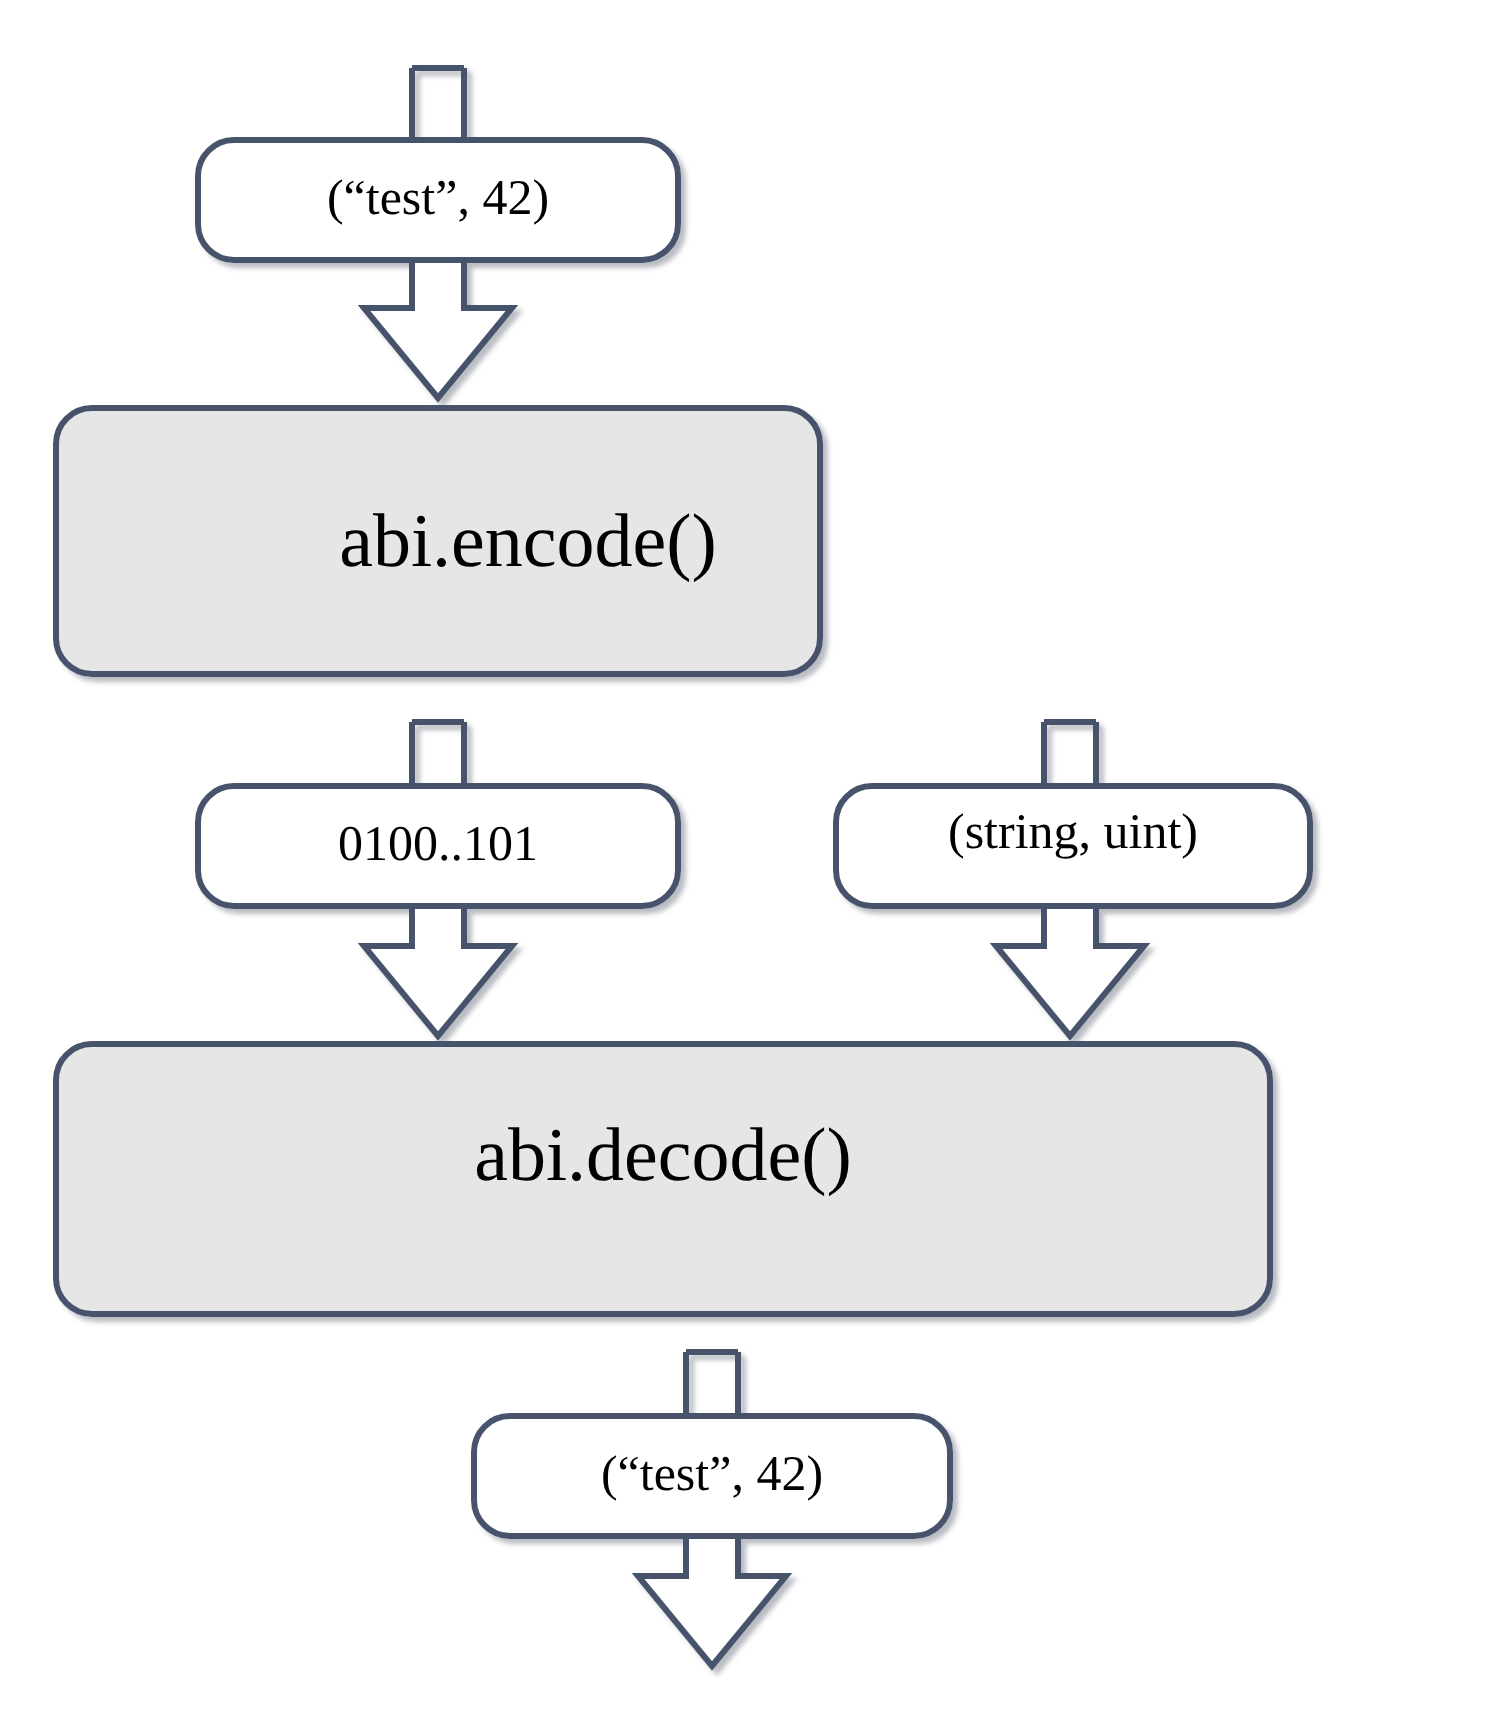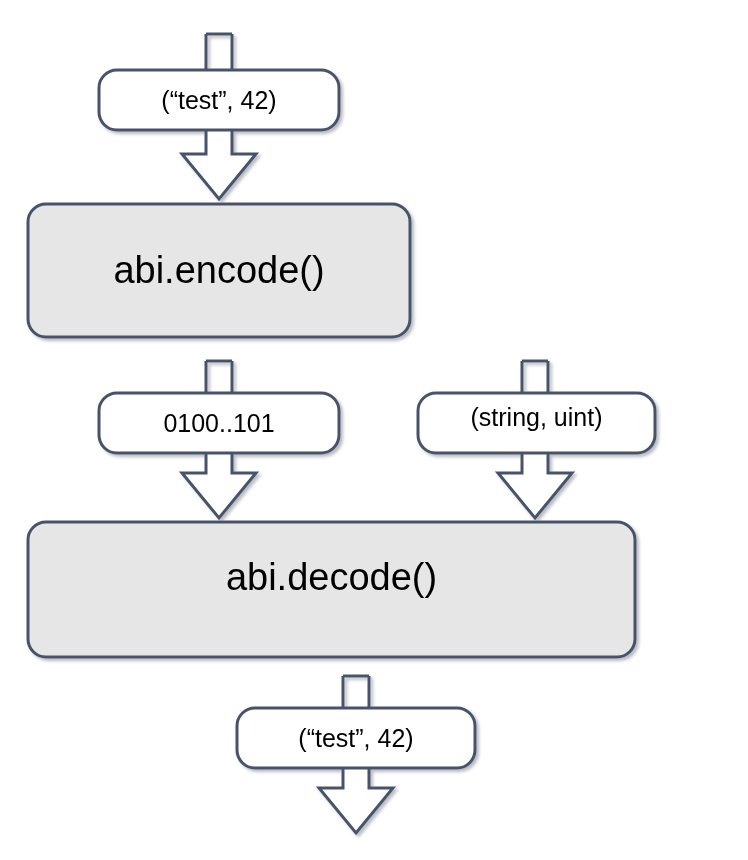--- a/index.html
+++ b/index.html
@@ -27,20 +27,21 @@
   }
   .node-label {
     position: absolute;
     display: flex;
     align-items: center;
     justify-content: center;
     text-align: center;
     color: #000000;
     white-space: nowrap;
     pointer-events: none;
+    font-family: Liberation Serif, serif;
   }
   .label-small { font-size: 25px; }
   .label-large { font-size: 38px; }
 </style>
 </head>
 <body>
 
 <div id="diagram-canvas" style="background: rgb(255, 255, 255);">
   <svg id="diagram-svg" viewBox="0 0 748 860" xmlns="http://www.w3.org/2000/svg">
       <defs>
@@ -60,19 +61,19 @@
         <rect x="99" y="70" width="240" height="60" rx="18" ry="18" fill="#ffffff" stroke="#46536b" stroke-width="3"></rect>
         <rect x="28" y="204" width="382" height="133" rx="18" ry="18" fill="#e6e6e6" stroke="#46536b" stroke-width="3"></rect>
         <rect x="99" y="393" width="240" height="60" rx="18" ry="18" fill="#ffffff" stroke="#46536b" stroke-width="3"></rect>
         <rect x="418" y="393" width="237" height="60" rx="18" ry="18" fill="#ffffff" stroke="#46536b" stroke-width="3"></rect>
         <rect x="28" y="522" width="607" height="135" rx="18" ry="18" fill="#e6e6e6" stroke="#46536b" stroke-width="3"></rect>
         <rect x="237" y="708" width="238" height="60" rx="18" ry="18" fill="#ffffff" stroke="#46536b" stroke-width="3"></rect>
       </g>
     </svg>
   <div id="label-layer">
       <div class="node-label label-small" style="left: 99px; top: 70px; width: 240px; height: 60px; font-size: 25px; color: rgb(0, 0, 0);">(“test”, 42)</div>
-      <div class="node-label label-large" style="left: 28px; top: 204px; width: 382px; height: 133px; font-size: 38px; color: rgb(0, 0, 0);">abi.encode()</div>
+      <div class="node-label label-large" style="left: 28px; top: 204px; width: 382px; height: 133px; font-size: 38px; color: rgb(0, 0, 0); padding-left: 45px;">abi.encode()</div>
       <div class="node-label label-small" style="left: 99px; top: 393px; width: 240px; height: 60px; font-size: 25px; color: rgb(0, 0, 0);">0100..101</div>
       <div class="node-label label-small" style="left: 418px; top: 393px; width: 237px; height: 48px; font-size: 25px; color: rgb(0, 0, 0);">(string, uint)</div>
       <div class="node-label label-large" style="left: 28px; top: 522px; width: 607px; height: 111px; font-size: 38px; color: rgb(0, 0, 0);">abi.decode()</div>
       <div class="node-label label-small" style="left: 237px; top: 708px; width: 238px; height: 60px; font-size: 25px; color: rgb(0, 0, 0);">(“test”, 42)</div>
     </div>
 </div>
 
 </body></html>

